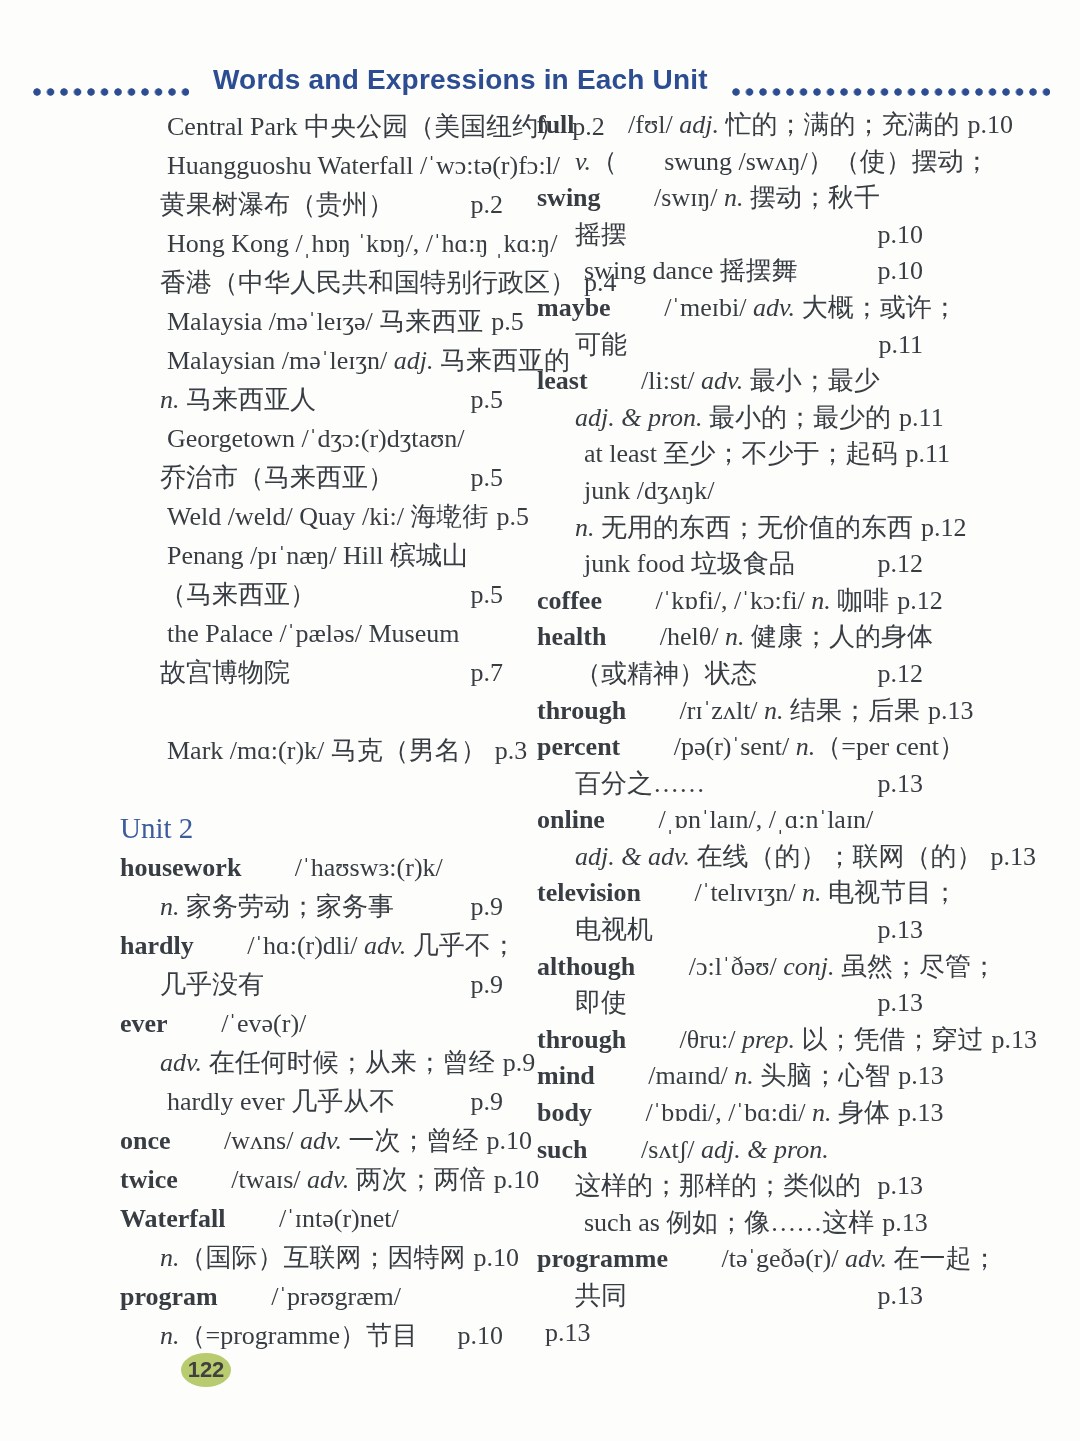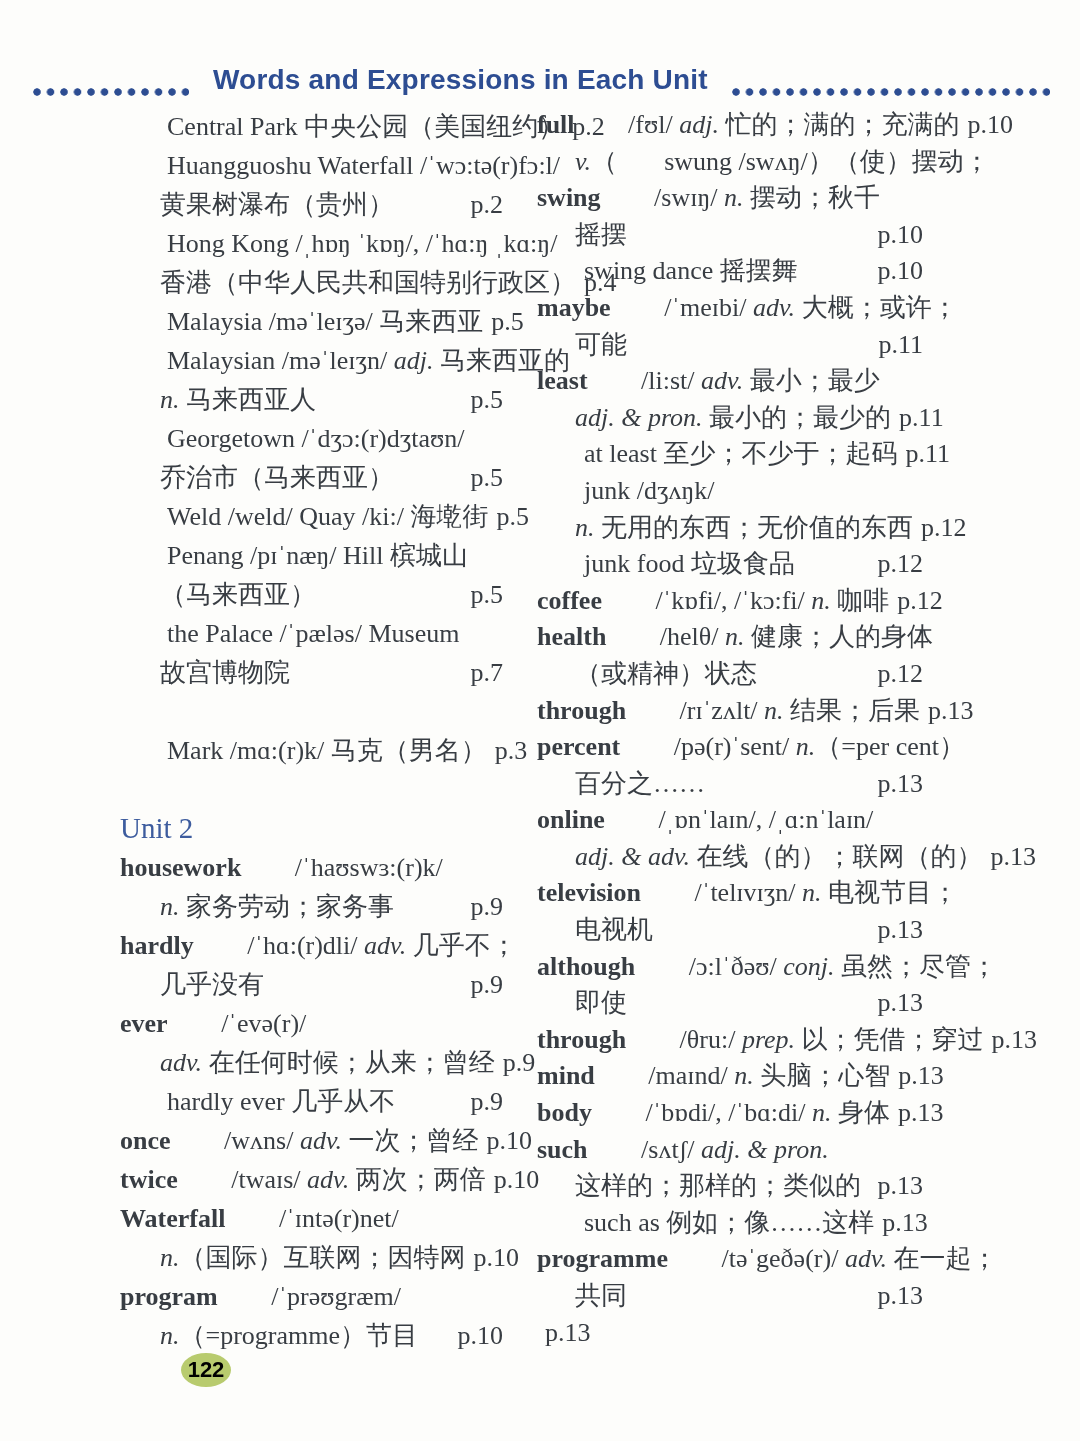--- a/index.html
+++ b/index.html
@@ -50,21 +50,21 @@
   .seg-c{font-weight:normal;margin-top:16px;}
   .seg-u{
     font-weight:normal;color:var(--unitblue);font-size:29px;margin-top:38px;
   }
 
   
   .badge{
     position:absolute;left:181px;top:1353px;width:50px;height:34px;
     background:var(--green);border-radius:50%;
     display:flex;align-items:center;justify-content:center;
-    color:#000000;font-family:"Liberation Sans","DejaVu Sans",sans-serif;
+    color:#404040;font-family:"Liberation Sans","DejaVu Sans",sans-serif;
     font-weight:bold;font-size:22px;
   }
 </style>
 </head>
 <body style="--blue: #2d4d92; --unitblue: #3d5c9e; --green: #b8cb6e; background: rgb(253, 253, 251); color: rgb(56, 61, 67);">
 
 <div class="page">
 
   <div class="hdr">
     <div class="dots l"></div>

